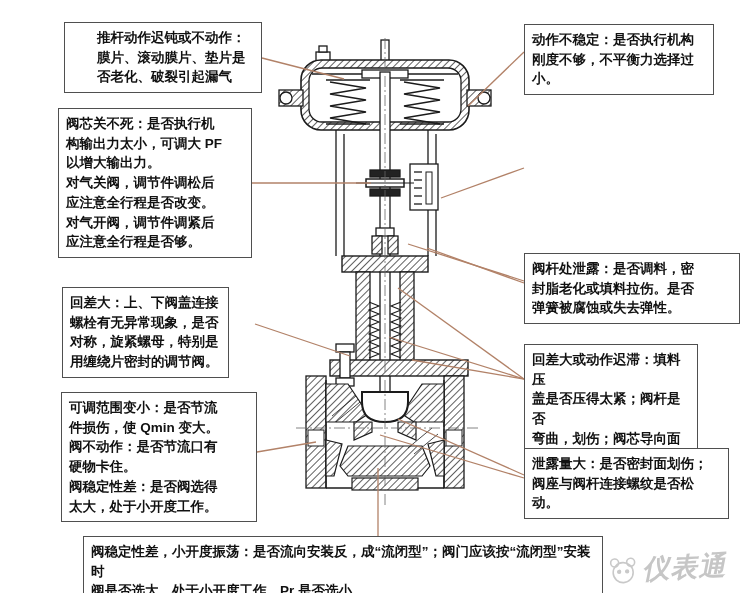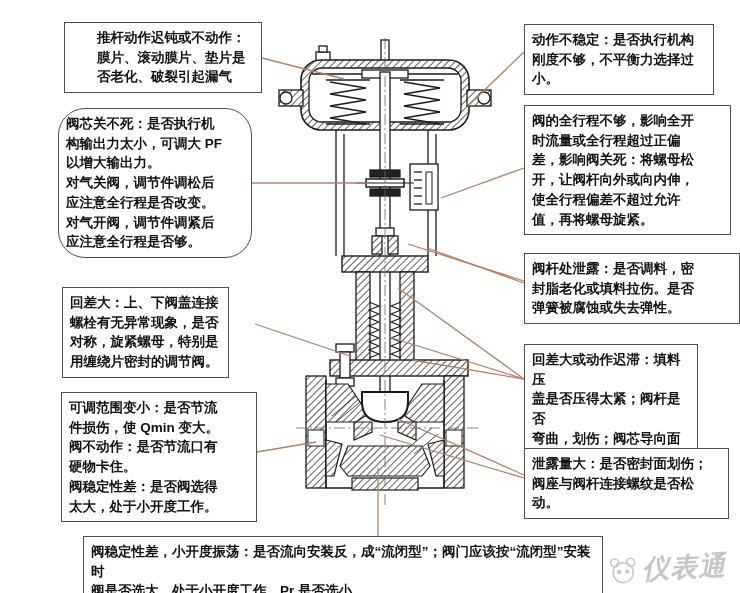--- a/index.html
+++ b/index.html
@@ -157,21 +157,21 @@
       <line x1="398" y1="419" x2="524" y2="475"></line>
       <line x1="380" y1="435" x2="524" y2="478"></line>
       <line x1="378" y1="468" x2="378" y2="536"></line>
     </g>
   </svg>
 
   <div class="co" style="left:64px;top:22px;width:198px;padding-left:32px;">推杆动作迟钝或不动作：
 膜片、滚动膜片、垫片是
 否老化、破裂引起漏气</div>
 
-  <div class="co" style="left:58px;top:108px;width:194px;border-radius:27px;">阀芯关不死：是否执行机
+  <div class="co" style="left:58px;top:108px;width:194px;">阀芯关不死：是否执行机
 构输出力太小，可调大 PF
 以增大输出力。
 对气关阀，调节件调松后
 应注意全行程是否改变。
 对气开阀，调节件调紧后
 应注意全行程是否够。</div>
 
   <div class="co" style="left:62px;top:287px;width:167px;">回差大：上、下阀盖连接
 螺栓有无异常现象，是否
 对称，旋紧螺母，特别是
@@ -181,26 +181,20 @@
 件损伤，使 Qmin 变大。
 阀不动作：是否节流口有
 硬物卡住。
 阀稳定性差：是否阀选得
 太大，处于小开度工作。</div>
 
   <div class="co" style="left:524px;top:24px;width:190px;">动作不稳定：是否执行机构
 刚度不够，不平衡力选择过
 小。</div>
 
-  <div class="co" style="left:524px;top:105px;width:207px;">阀的全行程不够，影响全开
-时流量或全行程超过正偏
-差，影响阀关死：将螺母松
-开，让阀杆向外或向内伸，
-使全行程偏差不超过允许
-值，再将螺母旋紧。</div>
 
   <div class="co" style="left:524px;top:253px;width:216px;">阀杆处泄露：是否调料，密
 封脂老化或填料拉伤。是否
 弹簧被腐蚀或失去弹性。</div>
 
   <div class="co" style="left:524px;top:344px;width:174px;">回差大或动作迟滞：填料压
 盖是否压得太紧；阀杆是否
 弯曲，划伤；阀芯导向面是
 否有划伤、冲蚀、卡堵等。</div>
 

